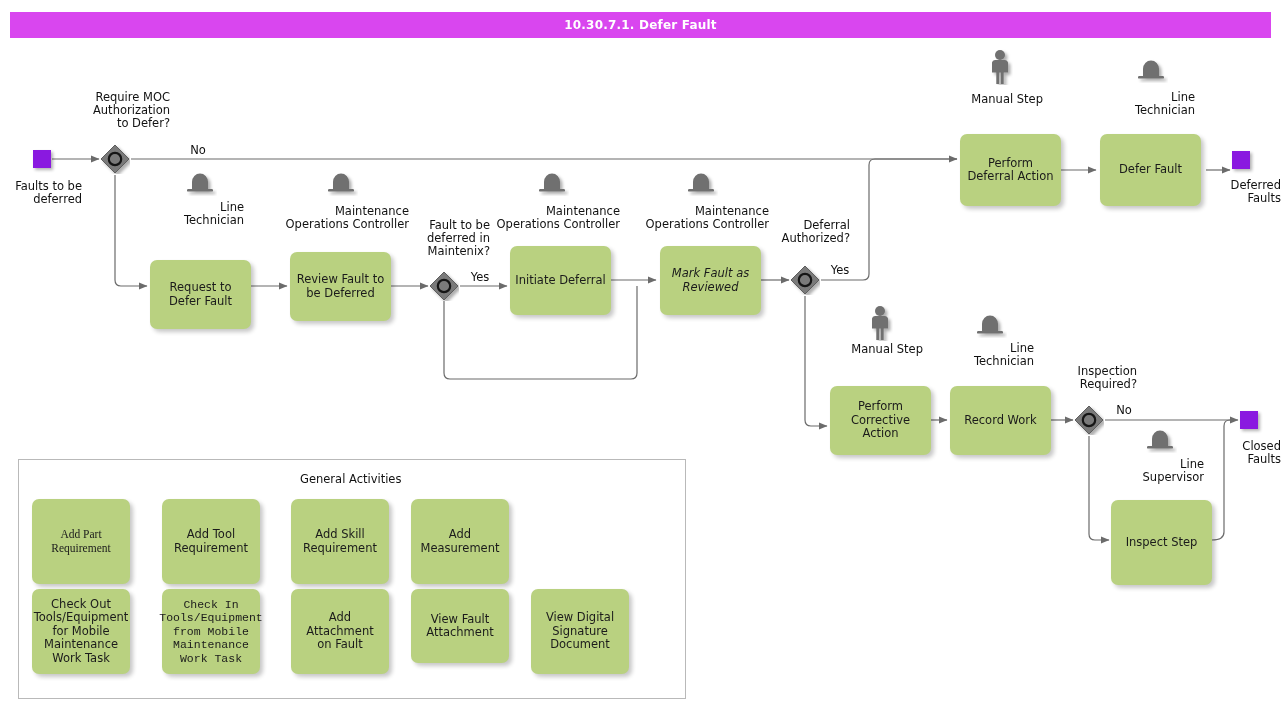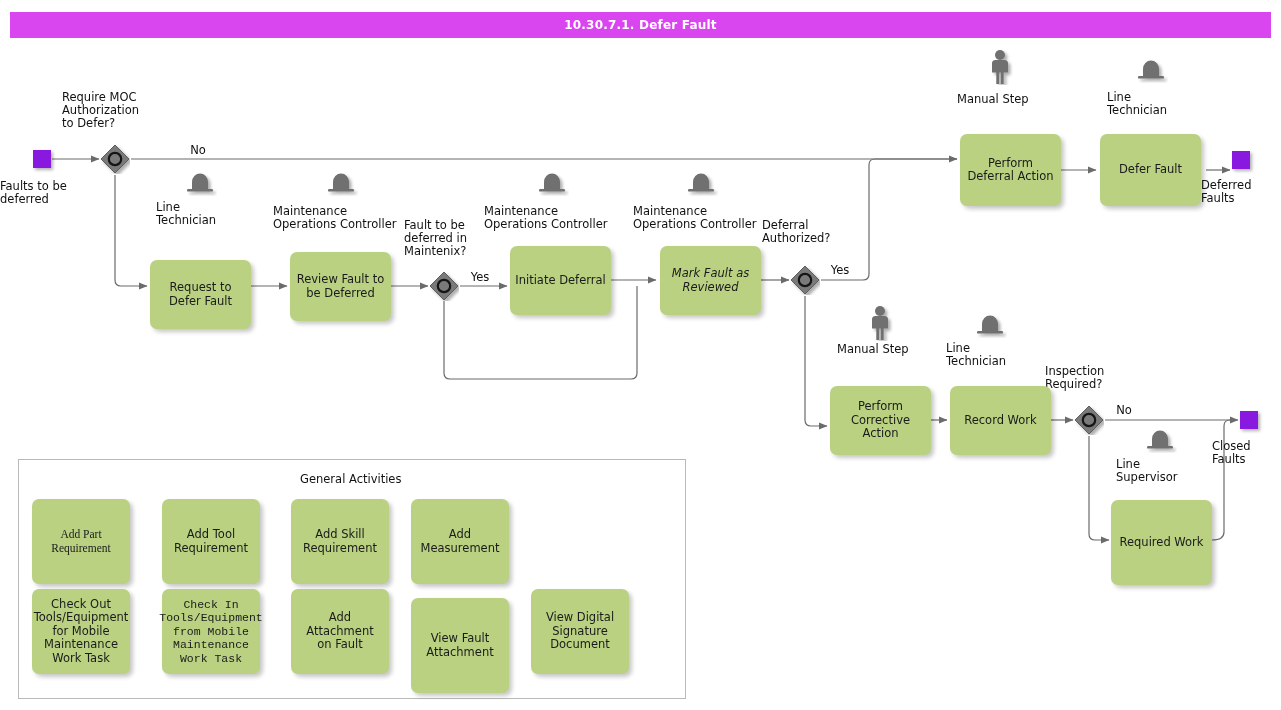--- a/index.html
+++ b/index.html
@@ -69,21 +69,21 @@
     height: 18px;
     background: #8a19e0;
     box-shadow: 2px 2px 3px rgba(0,0,0,0.3);
   }
   
   .lbl {
     position: absolute;
     font-size: 11.5px;
     line-height: 13px;
     color: #111;
-    text-align: left;
+    text-align: right;
     font-family: "DejaVu Sans", sans-serif;
     white-space: pre-line;
   }
   .flow-lbl {
     position: absolute;
     font-size: 11.5px;
     color: #111;
     font-family: "DejaVu Sans", sans-serif;
     text-align: center;
   }
@@ -316,21 +316,21 @@
 <div class="task" style="left:510px; top:246px; width:101px; height:69px;">Initiate Deferral</div>
 <div class="task" style="left:660px; top:246px; width:101px; height:69px;font-style:italic;">Mark Fault as
 Reviewed</div>
 <div class="task" style="left:960px; top:134px; width:101px; height:72px;">Perform
 Deferral Action</div>
 <div class="task" style="left:1100px; top:134px; width:101px; height:72px;">Defer Fault</div>
 <div class="task" style="left:830px; top:386px; width:101px; height:69px;">Perform
 Corrective
 Action</div>
 <div class="task" style="left:950px; top:386px; width:101px; height:69px;">Record Work</div>
-<div class="task" style="left:1111px; top:500px; width:101px; height:85px;">Required Work</div>
+<div class="task" style="left:1111px; top:500px; width:101px; height:85px;">Inspect Step</div>
 
 <div class="panel"></div>
 <div class="panel-title">General Activities</div>
 
 <div class="task" style="left:32px; top:499px; width:98px; height:85px;font-family:Liberation Serif, serif;">Add Part
 Requirement</div>
 <div class="task" style="left:162px; top:499px; width:98px; height:85px;">Add Tool
 Requirement</div>
 <div class="task" style="left:291px; top:499px; width:98px; height:85px;">Add Skill
 Requirement</div>
@@ -342,17 +342,17 @@
 for Mobile
 Maintenance
 Work Task</div>
 <div class="task" style="left:162px; top:589px; width:98px; height:85px;font-family:Liberation Mono, monospace;">Check In
 Tools/Equipment
 from Mobile
 Maintenance
 Work Task</div>
 <div class="task" style="left:291px; top:589px; width:98px; height:85px;">Add Attachment
 on Fault</div>
-<div class="task" style="left:411px; top:589px; width:98px; height:95px;margin-top:9px;">View Fault
+<div class="task" style="left:411px; top:589px; width:98px; height:74px;">View Fault
 Attachment</div>
 <div class="task" style="left:531px; top:589px; width:98px; height:85px;">View Digital
 Signature
 Document</div>
 
 </body></html>

